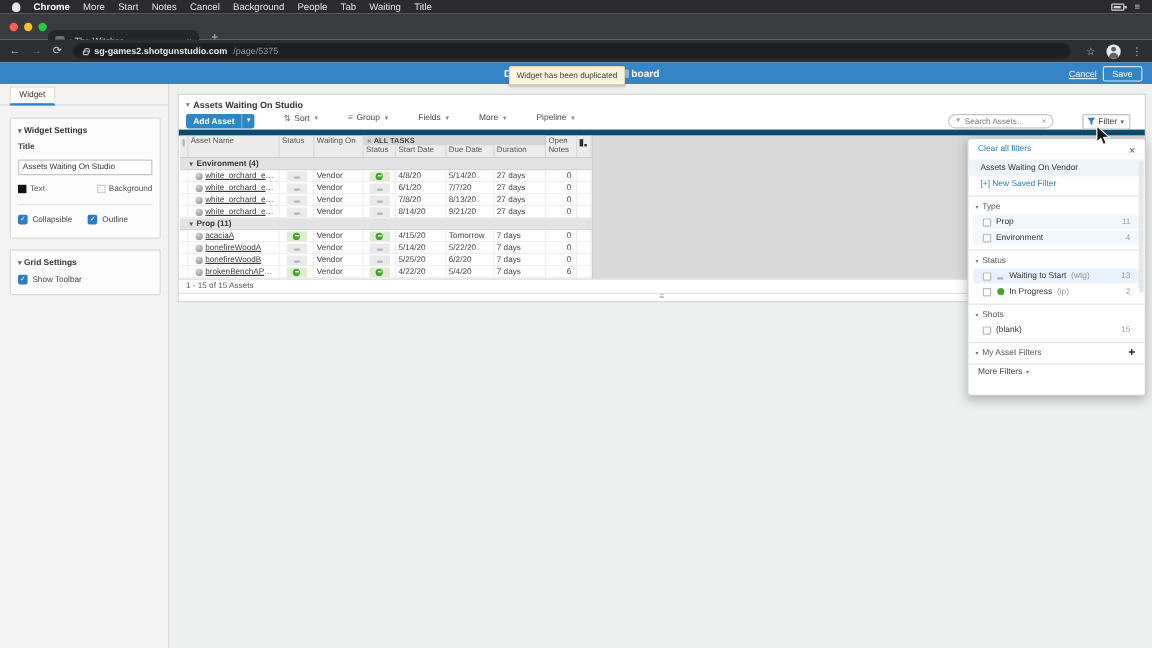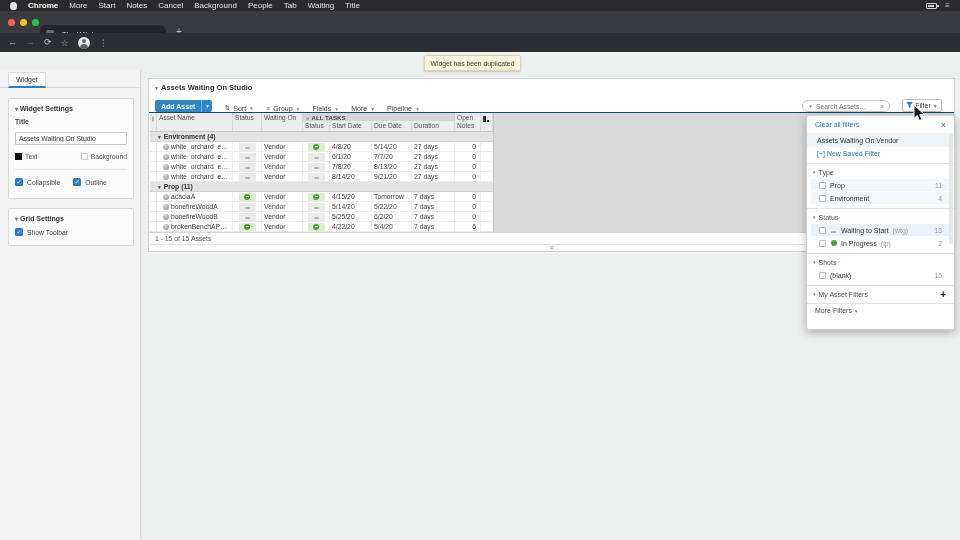--- a/index.html
+++ b/index.html
@@ -82,21 +82,21 @@
   .cbrow .grp, .cbline { display:flex; align-items:center; gap:4px; }
   .cb-on { width:8px; height:8px; background:#2b7dc0; border-radius:1.5px; color:#fff; font-size:6px;
     display:flex; align-items:center; justify-content:center; line-height:1; flex:0 0 auto; }
   .cbline { margin-top:6px; font-size:6.8px; color:#444; }
 
   
   #widget { position:absolute; left:148px; top:78px; width:807px; height:174px; background:#fff; border:1px solid #d2d2d2; }
   .w-header { height:16px; display:flex; align-items:center; padding-left:6px; gap:3px; }
   .w-header .arr { color:#777; font-size:6px; }
   .w-header .wt { font-size:7.5px; font-weight:bold; color:#333; }
-  .w-toolbar { height:18px; display:flex; align-items:flex-end; padding:0 10px 0 6px; gap:12px; border-bottom:1px solid #0c4a6e; }
+  .w-toolbar { height:18px; display:flex; align-items:flex-start; padding:0 10px 0 6px; gap:24px; border-bottom:5px solid #0c4a6e; }
   .addasset { display:flex; height:12px; border-radius:2px; overflow:hidden; background:#2e86c4; }
   .addasset .lbl { color:#fff; font-size:7px; font-weight:bold; display:flex; align-items:center; padding:0 6px; }
   .addasset .dd { width:11px; display:flex; align-items:center; justify-content:center;
     border-left:1px solid rgba(255,255,255,.35); color:#fff; font-size:5px; }
   .tb-btn { display:flex; align-items:center; gap:3px; color:#444; font-size:7px; }
   .tb-btn .pre { color:#666; font-size:7px; }
   .tb-btn .car { color:#888; font-size:5px; }
   .searchpill { margin-left:auto; width:88px; height:12px; border:1px solid #c6c6c6; border-radius:7px;
     background:#fff; display:flex; align-items:center; padding:0 5px; gap:3px; }
   .searchpill .car { color:#999; font-size:5px; }
@@ -215,25 +215,39 @@
       <span class="ttl">: The Witcher</span>
       <span class="tx">×</span>
     </div>
     <span class="newtab">+</span>
   </div>
 
   <div id="navbar">
     <span class="nav-ic">←</span>
     <span class="nav-ic dim">→</span>
     <span class="nav-ic">⟳</span>
+    <div class="urlpill">
+      <span class="lock"></span>
+      <span class="urlhost">sg-games2.shotgunstudio.com</span>
+      <span class="urlpath">/page/5375</span>
+    </div>
     <span class="star">☆</span>
     <span class="avatar"></span>
     <span class="dots3">⋮</span>
   </div>
 
+  <div id="bluebar">
+    <span class="dz-left">DESI</span>
+    <span class="dz-right">
+      <span class="dz-ic"></span>
+      <span>board</span>
+    </span>
+    <a class="cancel-link">Cancel</a>
+    <span class="save-btn">Save</span>
+  </div>
   <div class="tooltip">Widget has been duplicated</div>
 
   <div id="sidebar">
     <div class="sb-tabstrip"></div>
     <div class="sb-tab">Widget</div>
 
     <div class="sb-card" style="top:28px; height:101px;">
       <h3><span class="arr">▾</span><span>Widget Settings</span></h3>
       <div class="sb-label">Title</div>
       <input class="sb-input" readonly="" value="Assets Waiting On Studio" style="">

